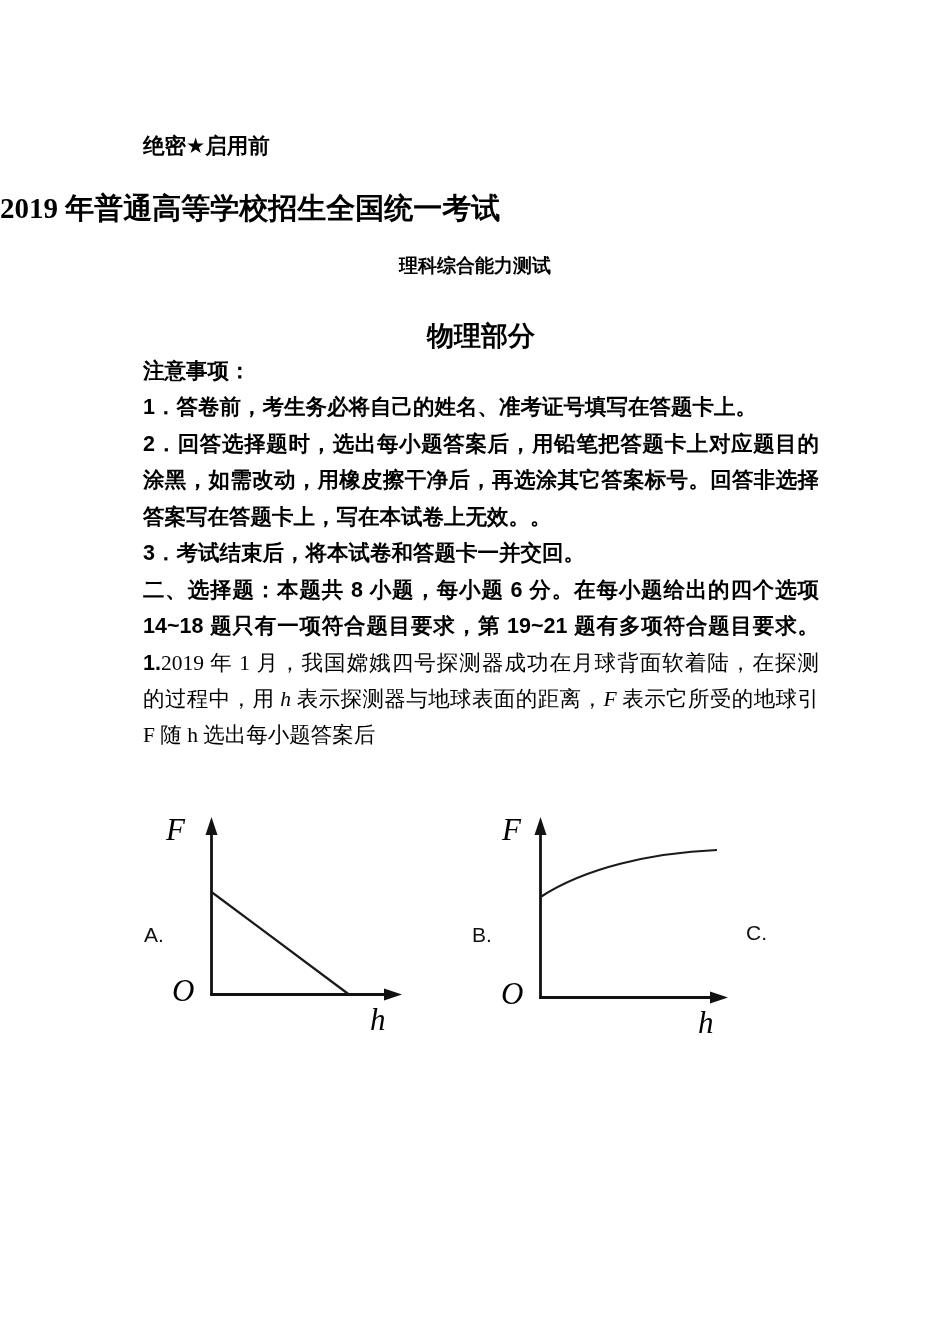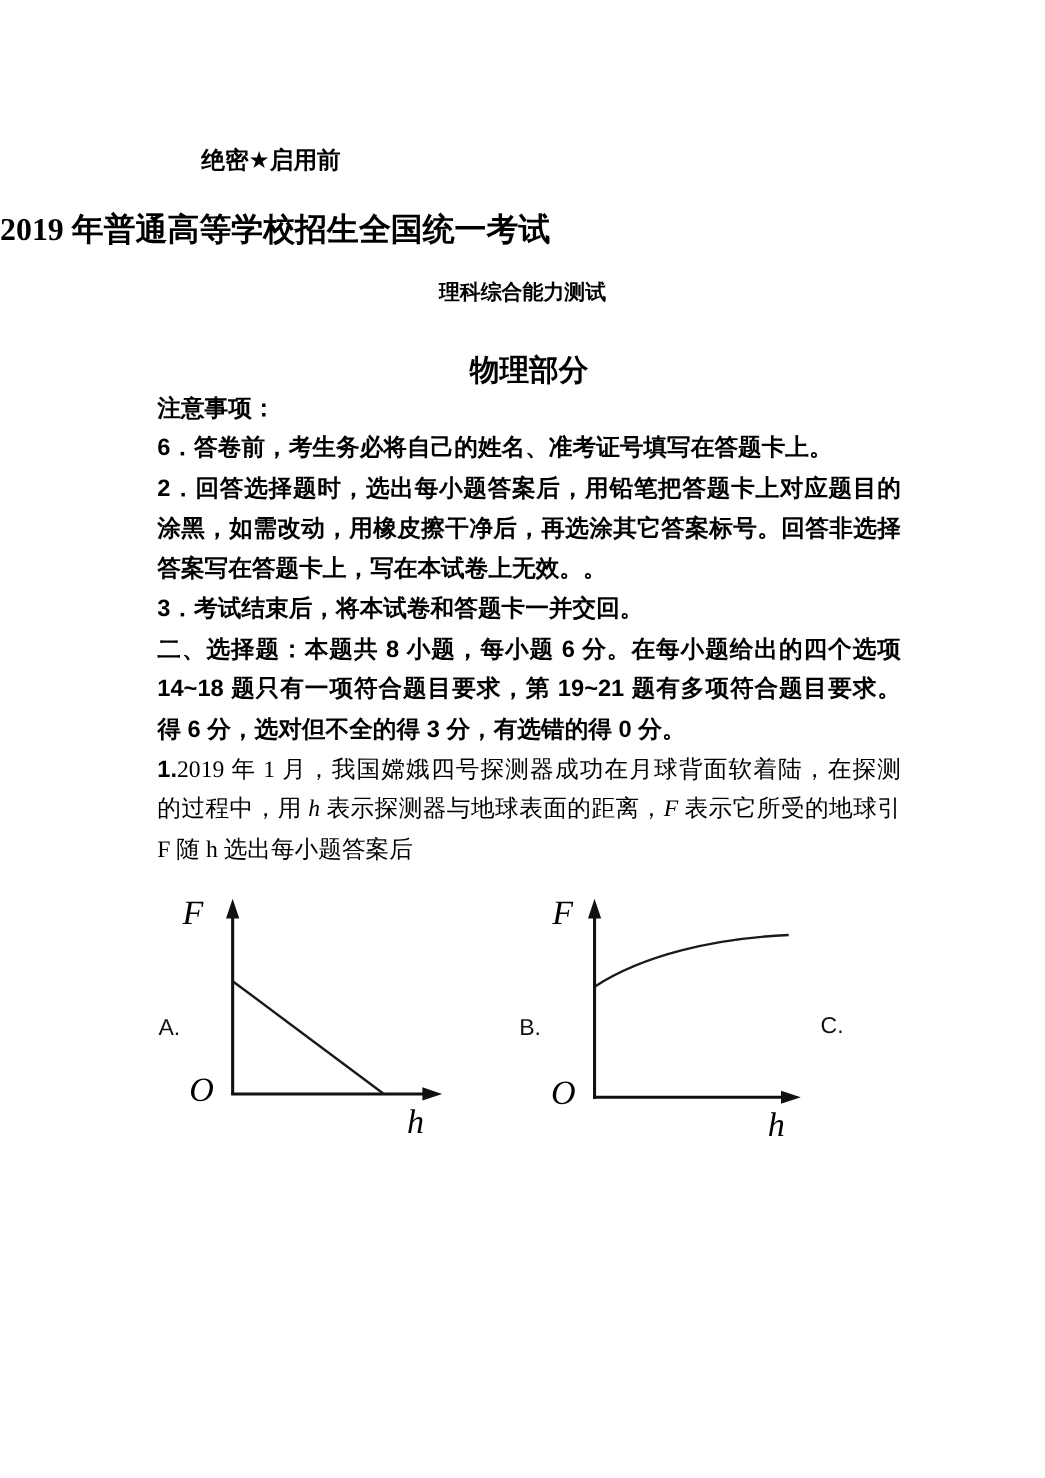--- a/index.html
+++ b/index.html
@@ -1,21 +1,21 @@
 <!DOCTYPE html>
 <html><head>
 <meta charset="utf-8">
 <style>
   html,body{margin:0;padding:0;background:#ffffff;}
   .page{position:relative;width:950px;height:1344px;background:#ffffff;color:#000;overflow:hidden;}
 
   .hei{font-family:"Liberation Sans","DejaVu Sans",sans-serif;font-weight:700;}
   .song{font-family:"Liberation Serif","DejaVu Serif",serif;font-weight:400;}
 
-  .classified{position:absolute;left:143px;top:134px;font-size:21.5px;line-height:1.2;margin-left:40px;}
+  .classified{position:absolute;left:143px;top:134px;font-size:21.5px;line-height:1.2;}
   .title{position:absolute;left:0;right:0;top:189px;
          font-family:"Liberation Serif","DejaVu Serif",serif;font-weight:700;font-size:29px;}
   .subtitle{position:absolute;left:0;right:0;top:253px;text-align:center;
          font-family:"Liberation Serif","DejaVu Serif",serif;font-weight:700;font-size:19px;}
   .part{position:absolute;left:12px;right:0;top:318px;text-align:center;
          font-family:"Liberation Serif","DejaVu Serif",serif;font-weight:700;font-size:27px;}
 
   #body-lines{position:absolute;left:143px;top:353px;width:676px;}
   .line{font-size:21.5px;height:36.45px;line-height:36.45px;overflow:hidden;word-break:break-all;}
   .just{text-align:justify;text-align-last:justify;}
@@ -37,28 +37,27 @@
 
 <div class="page">
 
   <div class="classified hei">绝密★启用前</div>
   <div class="title">2019 年普通高等学校招生全国统一考试</div>
   <div class="subtitle">理科综合能力测试</div>
   <div class="part">物理部分</div>
 
   <div id="body-lines">
       <div class="line hei"><span>注意事项：</span></div>
-      <div class="line hei"><span>6．答卷前，考生务必将自己的姓名、准考证号填写在答题卡上。</span></div>
+      <div class="line hei"><span>1．答卷前，考生务必将自己的姓名、准考证号填写在答题卡上。</span></div>
       <div class="line hei just"><span>2．回答选择题时，选出每小题答案后，用铅笔把答题卡上对应题目的答案标号</span></div>
       <div class="line hei just"><span>涂黑，如需改动，用橡皮擦干净后，再选涂其它答案标号。回答非选择题时，将</span></div>
       <div class="line hei"><span>答案写在答题卡上，写在本试卷上无效。。</span></div>
       <div class="line hei"><span>3．考试结束后，将本试卷和答题卡一并交回。</span></div>
       <div class="line hei just"><span>二、选择题：本题共 8 小题，每小题 6 分。在每小题给出的四个选项中，第</span></div>
       <div class="line hei just"><span>14~18 题只有一项符合题目要求，第 19~21 题有多项符合题目要求。全部选对的</span></div>
-      <div class="line hei"><span>得 6 分，选对但不全的得 3 分，有选错的得 0 分。</span></div>
       <div class="line song just"><span class="bd">1.</span><span>2019 年 1 月，我国嫦娥四号探测器成功在月球背面软着陆，在探测器“奔向”月球</span></div>
       <div class="line song just"><span>的过程中，用 </span><span class="it">h</span><span> 表示探测器与地球表面的距离，</span><span class="it">F</span><span> 表示它所受的地球引力，能够描</span></div>
       <div class="line song"><span>F 随 h 选出每小题答案后</span></div>
     </div>
 
   <div class="graph" id="graphA">
     <svg width="270" height="232" viewBox="0 0 270 232">
       <line x1="71.5" y1="20" x2="71.5" y2="183.5" stroke="#111" stroke-width="2.8"></line>
       <polygon points="71.5,5 65.5,23 77.5,23" fill="#111"></polygon>
       <line x1="70.2" y1="182.5" x2="248" y2="182.5" stroke="#111" stroke-width="2.8"></line>

